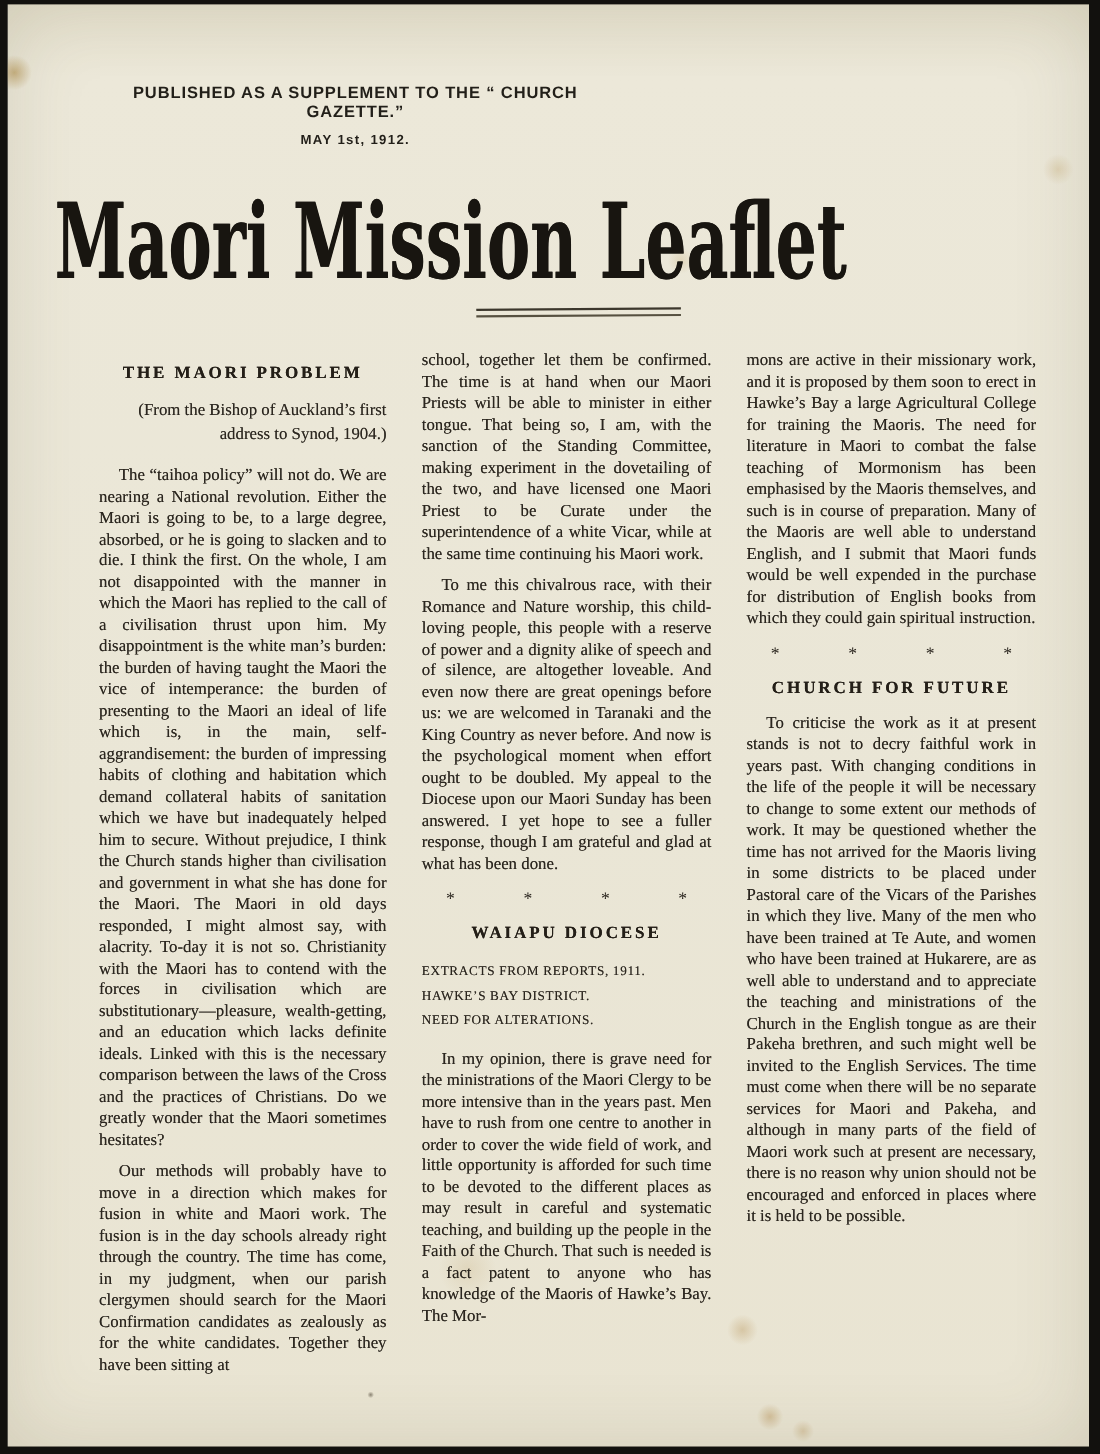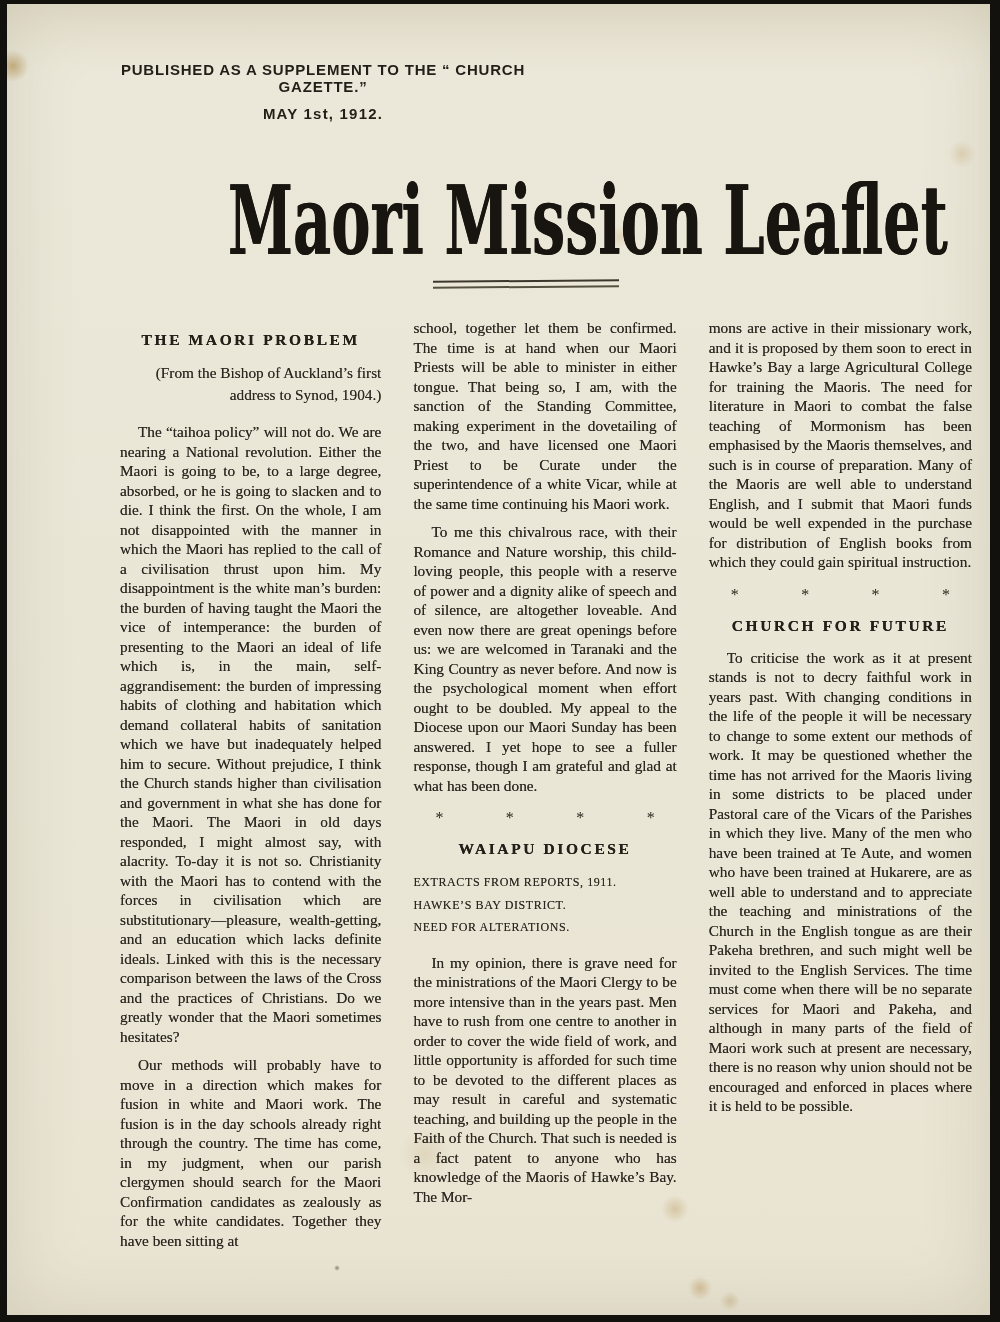--- a/index.html
+++ b/index.html
@@ -21,49 +21,49 @@
       radial-gradient(circle at 668px 1205px, rgba(176,136,70,.33), rgba(176,136,70,0) 14px),
       radial-gradient(circle at 693px 1284px, rgba(176,136,70,.40), rgba(176,136,70,0) 12px),
       radial-gradient(circle at 723px 1297px, rgba(176,136,70,.30), rgba(176,136,70,0) 10px),
       radial-gradient(circle at 330px 1264px, rgba(60,50,35,.55), rgba(60,50,35,0) 3px),
       linear-gradient(180deg, #e6e1ce 0%, #ece8d9 5%, #eae6d6 55%, #e9e4d2 100%);
     box-shadow: inset 0 0 70px rgba(95,85,55,0.16);
     overflow:hidden;
     color:#2b261f;
   }
   .masthead {
-    position:absolute; left:86px; top:57px; width:460px;
+    position:absolute; left:86px; top:72px; width:460px;
     text-align:center;
     font-family:"Liberation Sans", sans-serif;
     font-weight:bold; color:#221f19;
   }
   .masthead-line1 { font-size:15px; letter-spacing:0.8px; }
-  .masthead-line2 { font-size:15px; letter-spacing:1.2px; margin-top:10px; }
+  .masthead-line2 { font-size:12px; letter-spacing:1.2px; margin-top:10px; }
   .title-wrap {
     position:absolute; left:0; top:174px; width:100%;
-    display:flex; justify-content:flex-start;
+    display:flex; justify-content:flex-end;
     box-sizing:border-box;
   }
   .title-text {
     font-family:"DejaVu Serif", serif;
     font-weight:bold; font-size:95px; line-height:0.9;
     color:#181510; white-space:nowrap;
     transform:scaleX(0.62); transform-origin:center;
     text-shadow:0.6px 0 0 currentColor;
   }
   .title-rule {
     position:absolute; top:276px; left:519px;
     width:186px; height:4px;
     transform:translateX(-50%) rotate(-0.4deg);
     border-top:2px solid #3c372c;
     border-bottom:2px solid #565040;
   }
   .columns {
     position:absolute; left:83px; top:314px; width:852px;
-    display:flex; gap:32px;margin-left:30px;
+    display:flex; gap:32px;
   }
   .col { width:272px; }
   .col:first-child { width:270px; }
   p.para {
     margin:0 0 9px 0;
     font-size:15.3px; line-height:19.5px;
     text-align:justify;
     text-shadow:0 0 .35px rgba(43,38,31,.7);
   }
   p.para.indent { text-indent:18px; }

